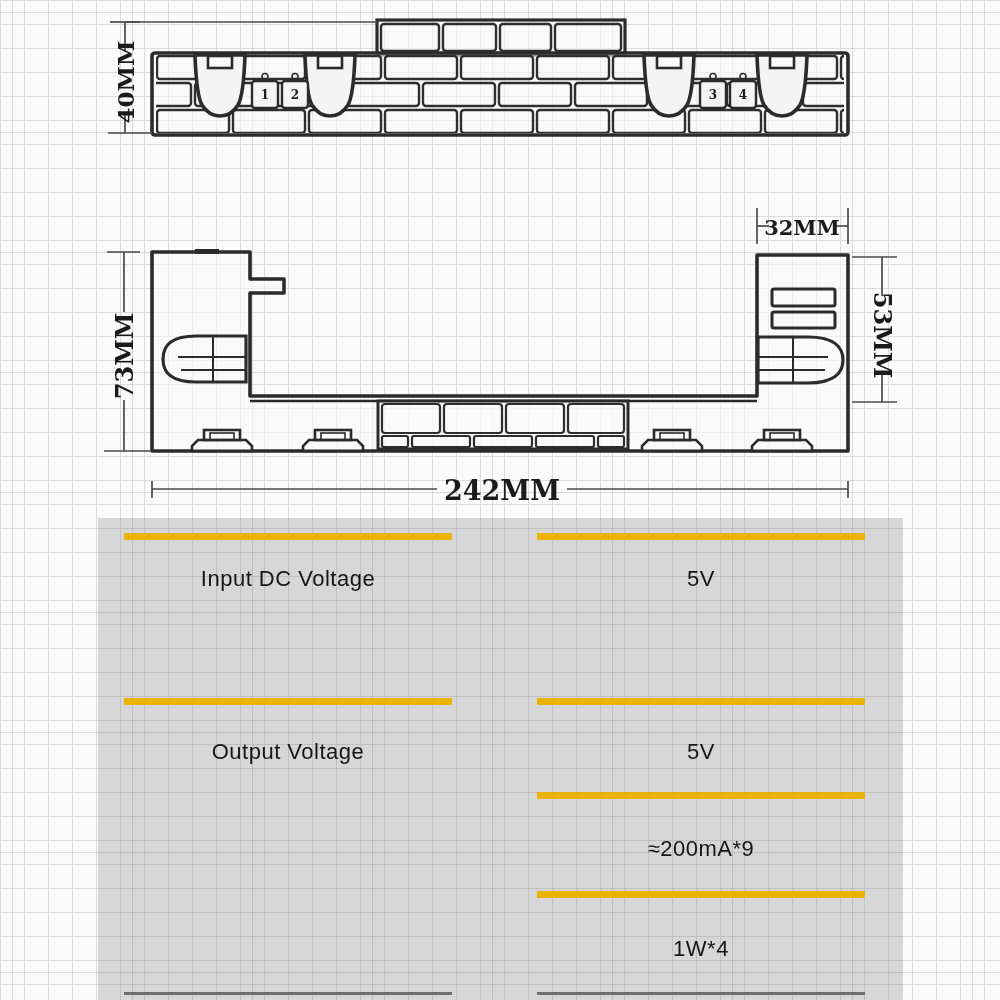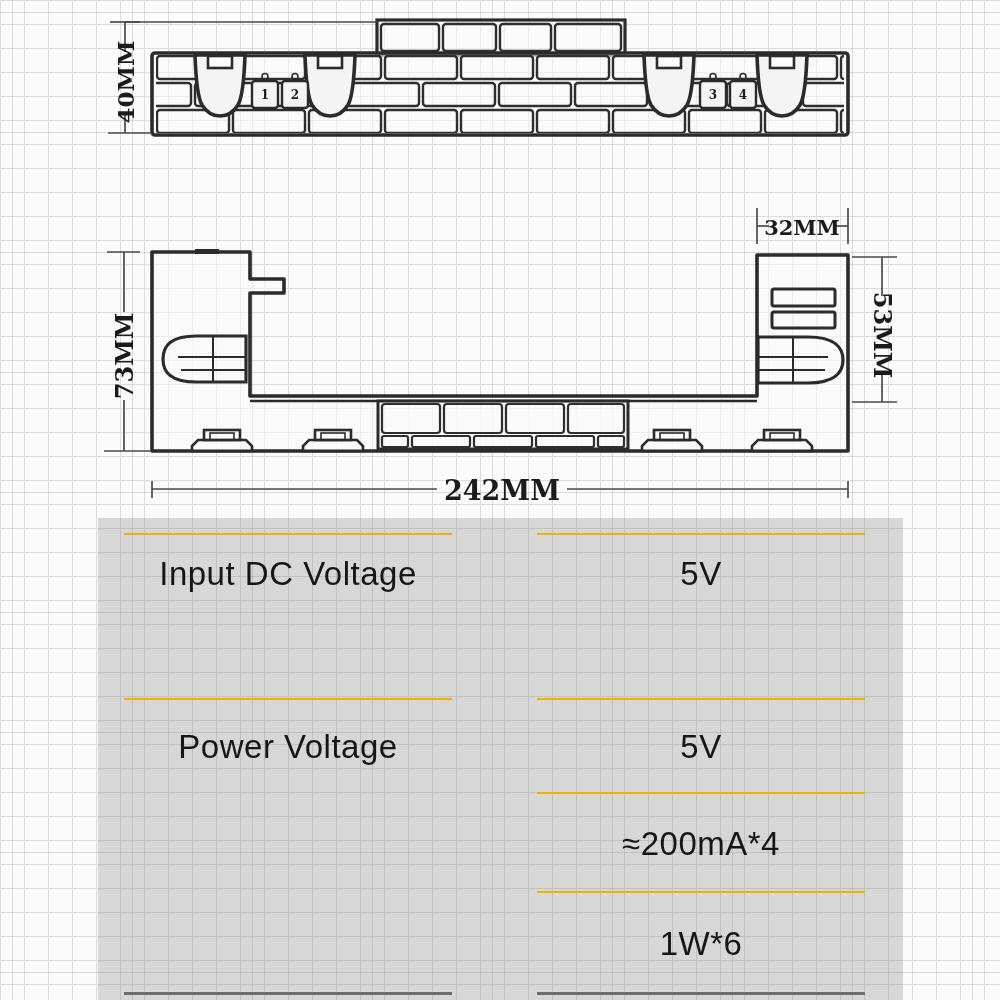--- a/index.html
+++ b/index.html
@@ -26,22 +26,22 @@
   .spec-spacer{height:15px;}
   .spec-row{position:relative;}
   .spec-row.r1{height:78px;}
   .spec-row.r2{height:87px;}
   .spec-row.r3{height:94px;}
   .spec-row.r4{height:99px;}
   .spec-row.r5{height:101px;}
   .cell{
     position:absolute;top:0;height:100%;
     display:flex;align-items:center;justify-content:center;
-    border-top:2px solid #eab308;
-    font-size:33px;color:#161616;letter-spacing:0.5px;white-space:nowrap;
+    border-top:7px solid #eab308;
+    font-size:22px;color:#161616;letter-spacing:0.5px;white-space:nowrap;
   }
   .cell.l{left:26px;width:328px;}
   .cell.r{left:439px;width:328px;}
   .bottom-rule{position:relative;height:3px;}
   .bottom-rule .seg{position:absolute;top:0;height:3px;background:#6e6e6e;}
   .bottom-rule .seg.l{left:26px;width:328px;}
   .bottom-rule .seg.r{left:439px;width:328px;}
 </style>
 </head>
 <body>
@@ -187,26 +187,26 @@
 <div class="spec-panel">
   <div class="spec-spacer"></div>
 
   <div class="spec-row r1">
     <div class="cell l">Input DC Voltage</div>
     <div class="cell r">5V</div>
   </div>
   <div class="spec-row r2">
   </div>
   <div class="spec-row r3">
-    <div class="cell l">Power Voltage</div>
+    <div class="cell l">Output Voltage</div>
     <div class="cell r">5V</div>
   </div>
   <div class="spec-row r4">
-    <div class="cell r">≈200mA*4</div>
+    <div class="cell r">≈200mA*9</div>
   </div>
   <div class="spec-row r5">
-    <div class="cell r">1W*6</div>
+    <div class="cell r">1W*4</div>
   </div>
   <div class="bottom-rule">
     <div class="seg l"></div>
     <div class="seg r"></div>
   </div>
 </div>
 
 </body></html>

